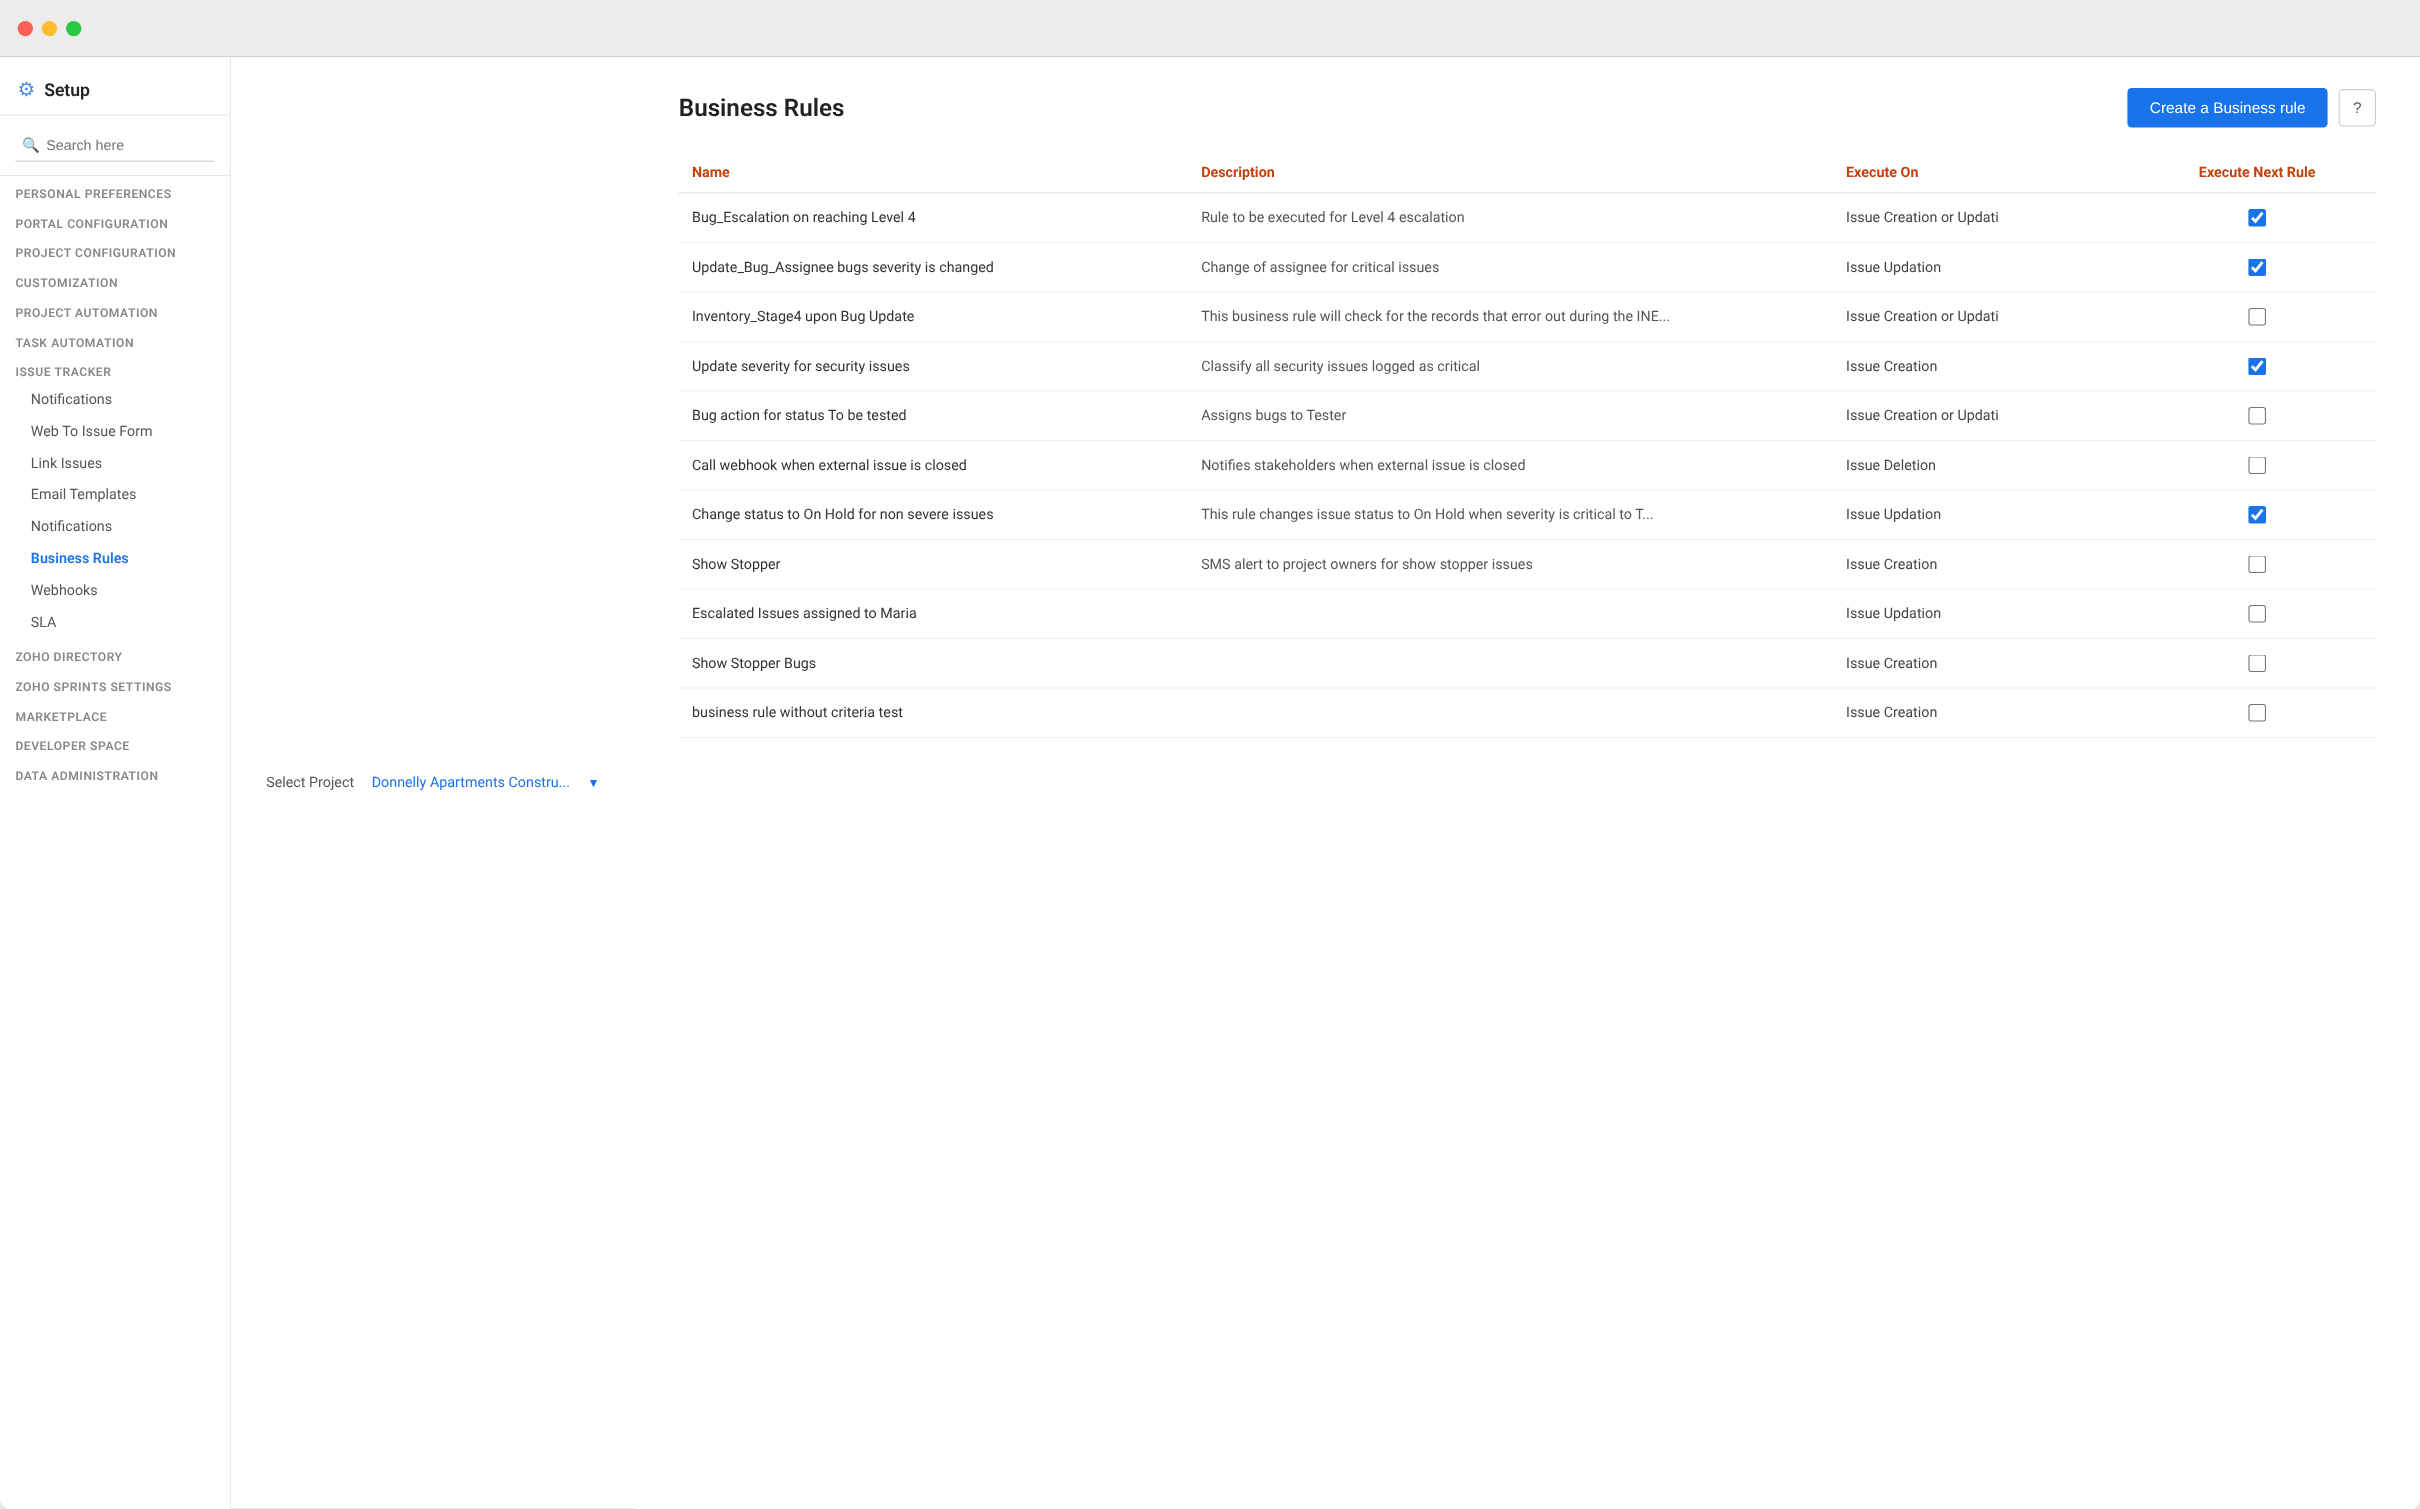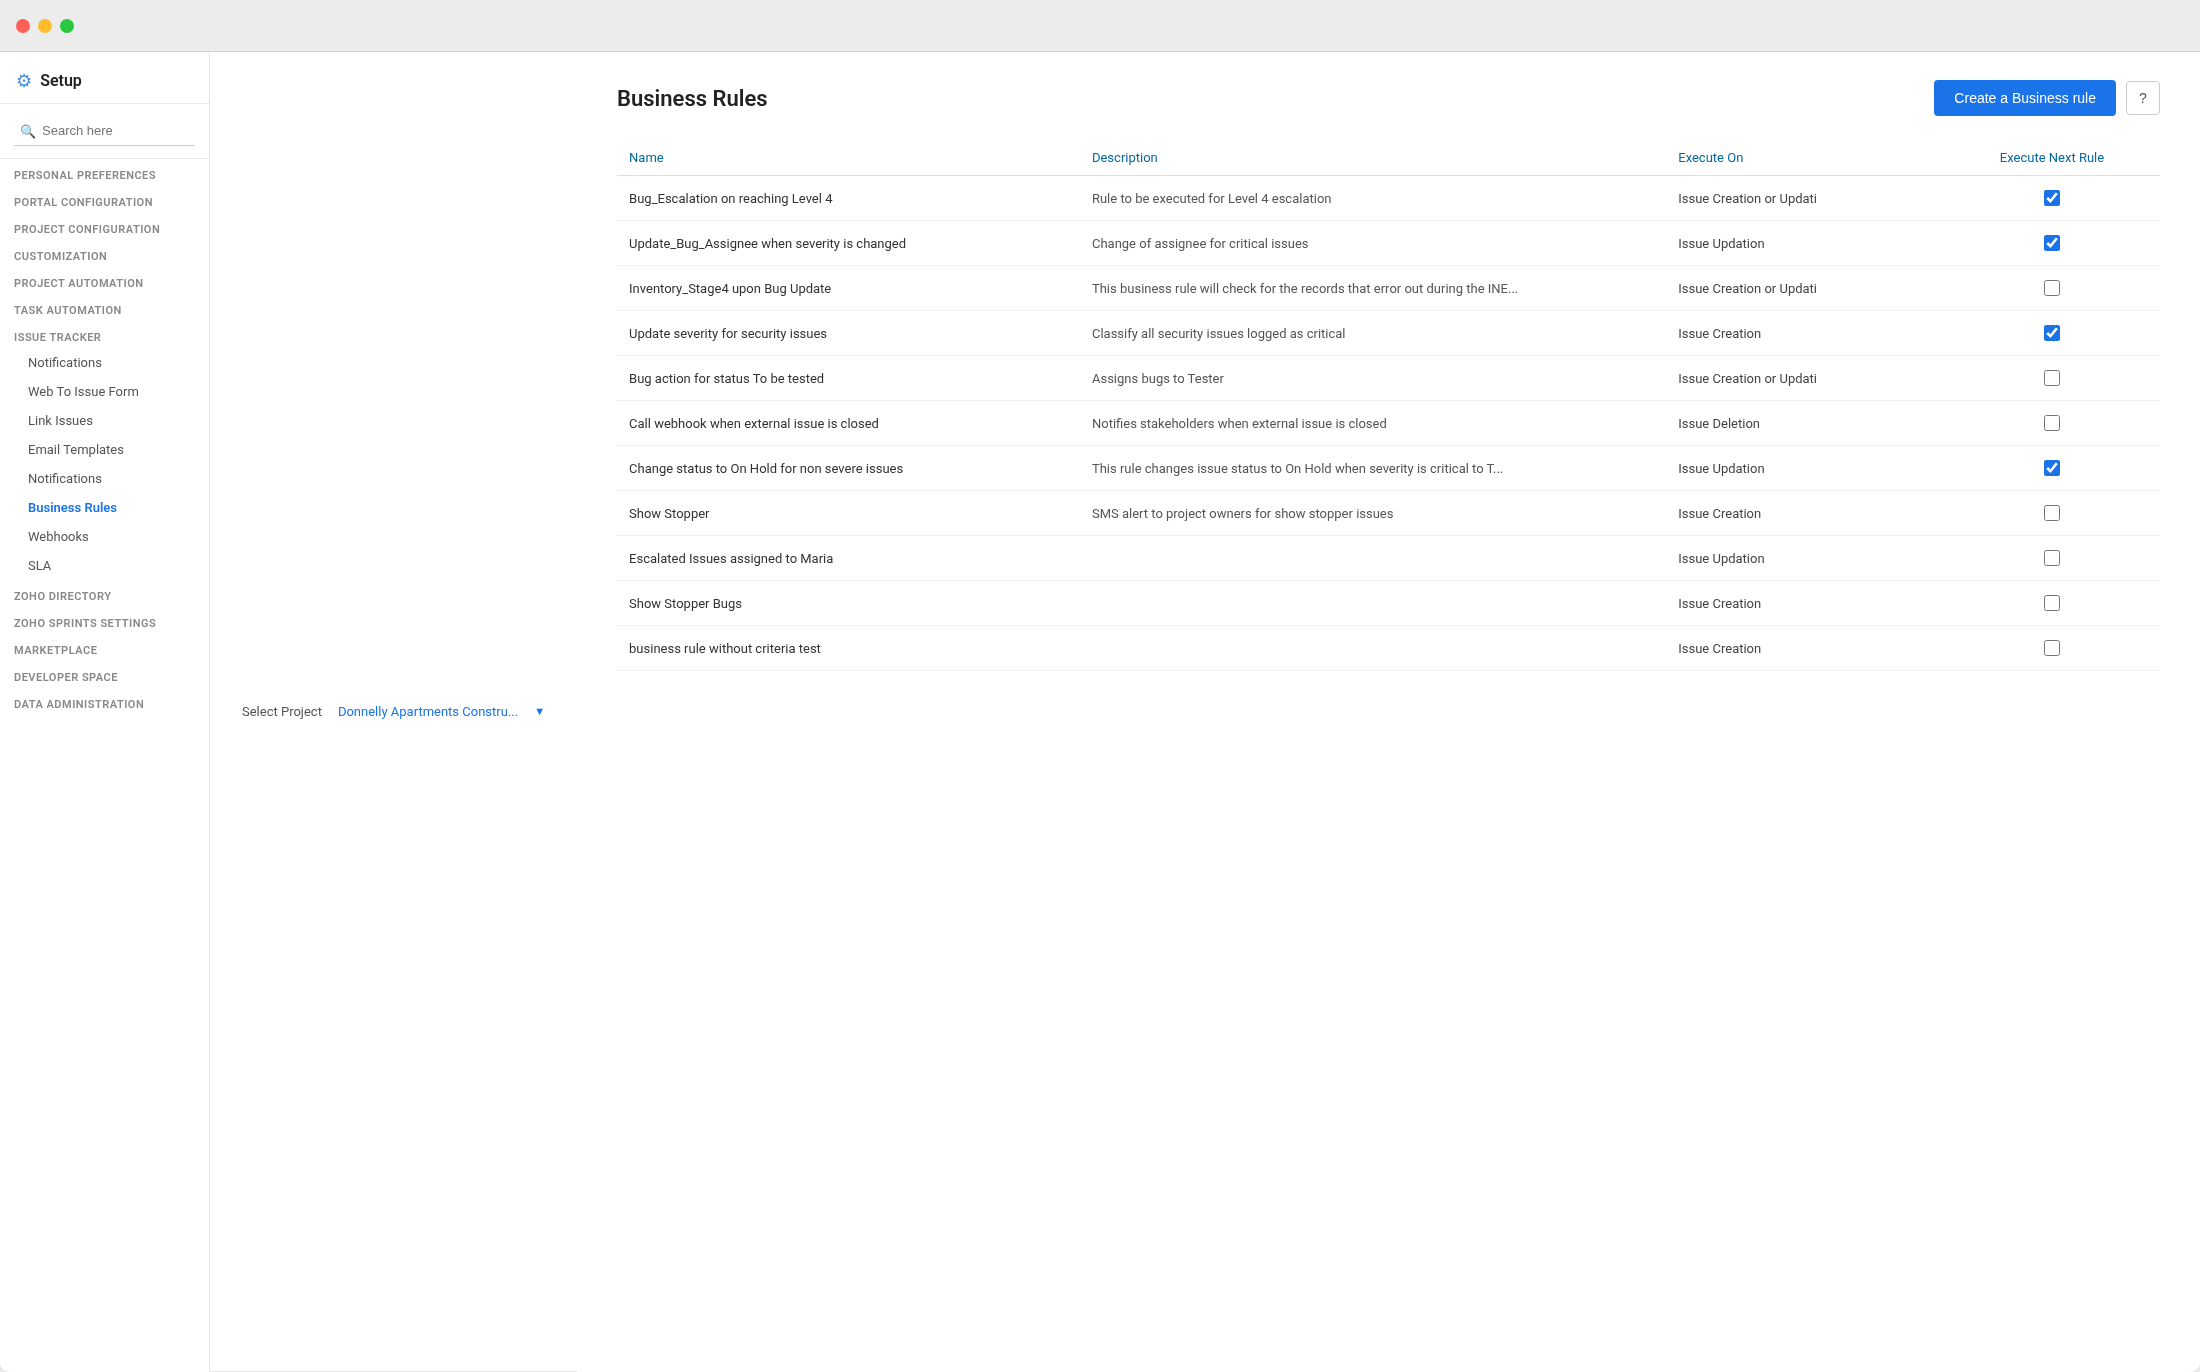--- a/index.html
+++ b/index.html
@@ -49,21 +49,21 @@
     .page-title { font-size: 22px; font-weight: 600; color: #222; }
 
     .header-actions { display: flex; align-items: center; gap: 10px; }
     .btn-create { background: #1a73e8; color: #fff; border: none; border-radius: 4px; padding: 10px 20px; font-size: 14px; cursor: pointer; font-weight: 500; }
     .btn-help { background: #fff; border: 1.5px solid #ccc; border-radius: 4px; width: 34px; height: 34px; display: flex; align-items: center; justify-content: center; cursor: pointer; font-size: 14px; color: #555; }
 
     
     .table-wrap { width: 100%; }
     table { width: 100%; border-collapse: collapse; }
     thead tr { border-bottom: 1px solid #e0e0e0; }
-    thead th { padding: 10px 12px; text-align: left; font-size: 13px; color: #0369a1; font-weight: 400; }
+    thead th { padding: 10px 12px; text-align: left; font-size: 13px; color: #c2410c; font-weight: 700; }
     tbody tr { border-bottom: 1px solid #f0f0f0; }
     tbody td { padding: 14px 12px; font-size: 13px; color: #333; vertical-align: middle; }
 
     .td-name { color: #333; }
     .td-desc { color: #555; }
     .td-execute { color: #444; }
 
     .col-name { width: 30%; }
     .col-desc { width: 38%; }
     .col-execute-on { width: 18%; }
@@ -154,21 +154,21 @@
                   <td class="td-name col-name">Bug_Escalation on reaching Level 4</td>
                   <td class="td-desc col-desc">Rule to be executed for Level 4 escalation</td>
                   <td class="td-execute col-execute-on">Issue Creation or Updati</td>
                   <td class="col-next-rule">
                     <div class="checkbox-cell">
                       <input type="checkbox" checked="" style="">
                     </div>
                   </td>
                 </tr>
                 <tr>
-                  <td class="td-name col-name">Update_Bug_Assignee when severity is changed</td>
+                  <td class="td-name col-name">Update_Bug_Assignee bugs severity is changed</td>
                   <td class="td-desc col-desc">Change of assignee for critical issues</td>
                   <td class="td-execute col-execute-on">Issue Updation</td>
                   <td class="col-next-rule">
                     <div class="checkbox-cell">
                       <input type="checkbox" checked="" style="">
                     </div>
                   </td>
                 </tr>
                 <tr>
                   <td class="td-name col-name">Inventory_Stage4 upon Bug Update</td>

